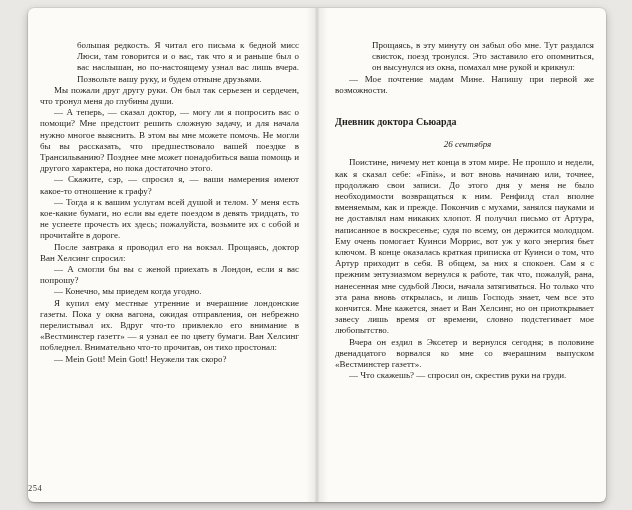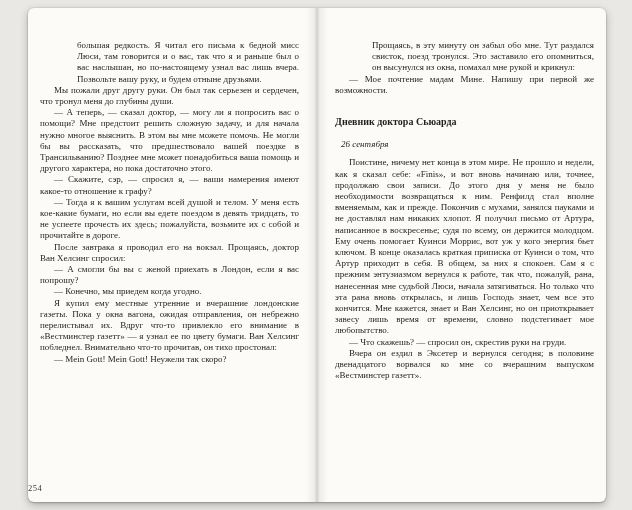--- a/index.html
+++ b/index.html
@@ -68,21 +68,21 @@
     font-size: 10px;
     font-weight: bold;
     margin: 20px 0 12px 0;
     text-indent: 0;
     text-align: left;
   }
   .entry-date {
     font-style: italic;
     margin: 0 0 7px 0 !important;
     text-indent: 6px !important;
-    text-align: left;
+    text-align: center;
   }
   .page-num {
     position: absolute;
     bottom: 9px;
     left: 0;
     width: 100%;
     text-align: left;
     font-size: 8.5px;
     color: #3a3a38;
     letter-spacing: .5px;
@@ -110,20 +110,20 @@
       <div class="page-num">254</div>
     </div>
 
     <div class="page right">
       <div class="page-body">
         <p class="noindent">Прощаясь, в эту минуту он забыл обо мне. Тут раздался свисток, поезд тронулся. Это заставило его опомниться, он высунулся из окна, помахал мне рукой и крикнул:</p>
         <p>— Мое почтение мадам Мине. Напишу при первой же возможности.</p>
         <h3 class="chapter">Дневник доктора Сьюарда</h3>
         <p class="entry-date">26 сентября</p>
         <p>Поистине, ничему нет конца в этом мире. Не прошло и недели, как я сказал себе: «Finis», и вот вновь начинаю или, точнее, продолжаю свои записи. До этого дня у меня не было необходимости возвращаться к ним. Ренфилд стал вполне вменяемым, как и прежде. Покончив с мухами, занялся пауками и не доставлял нам никаких хлопот. Я получил письмо от Артура, написанное в воскресенье; судя по всему, он держится молодцом. Ему очень помогает Куинси Моррис, вот уж у кого энергия бьет ключом. В конце оказалась краткая приписка от Куинси о том, что Артур приходит в себя. В общем, за них я спокоен. Сам я с прежним энтузиазмом вернулся к работе, так что, пожалуй, рана, нанесенная мне судьбой Люси, начала затягиваться. Но только что эта рана вновь открылась, и лишь Господь знает, чем все это кончится. Мне кажется, знает и Ван Хелсинг, но он приоткрывает завесу лишь время от времени, словно подстегивает мое любопытство.</p>
+        <p>Вчера он ездил в Эксетер и вернулся сегодня; в половине двенадцатого ворвался ко мне со вчерашним выпуском «Вестминстер газетт».</p>
         <p>— Что скажешь? — спросил он, скрестив руки на груди.</p>
-        <p>Вчера он ездил в Эксетер и вернулся сегодня; в половине двенадцатого ворвался ко мне со вчерашним выпуском «Вестминстер газетт».</p>
       </div>
     </div>
 
     <div class="gutter"></div>
   </div>
 </div>
 
 </body></html>

